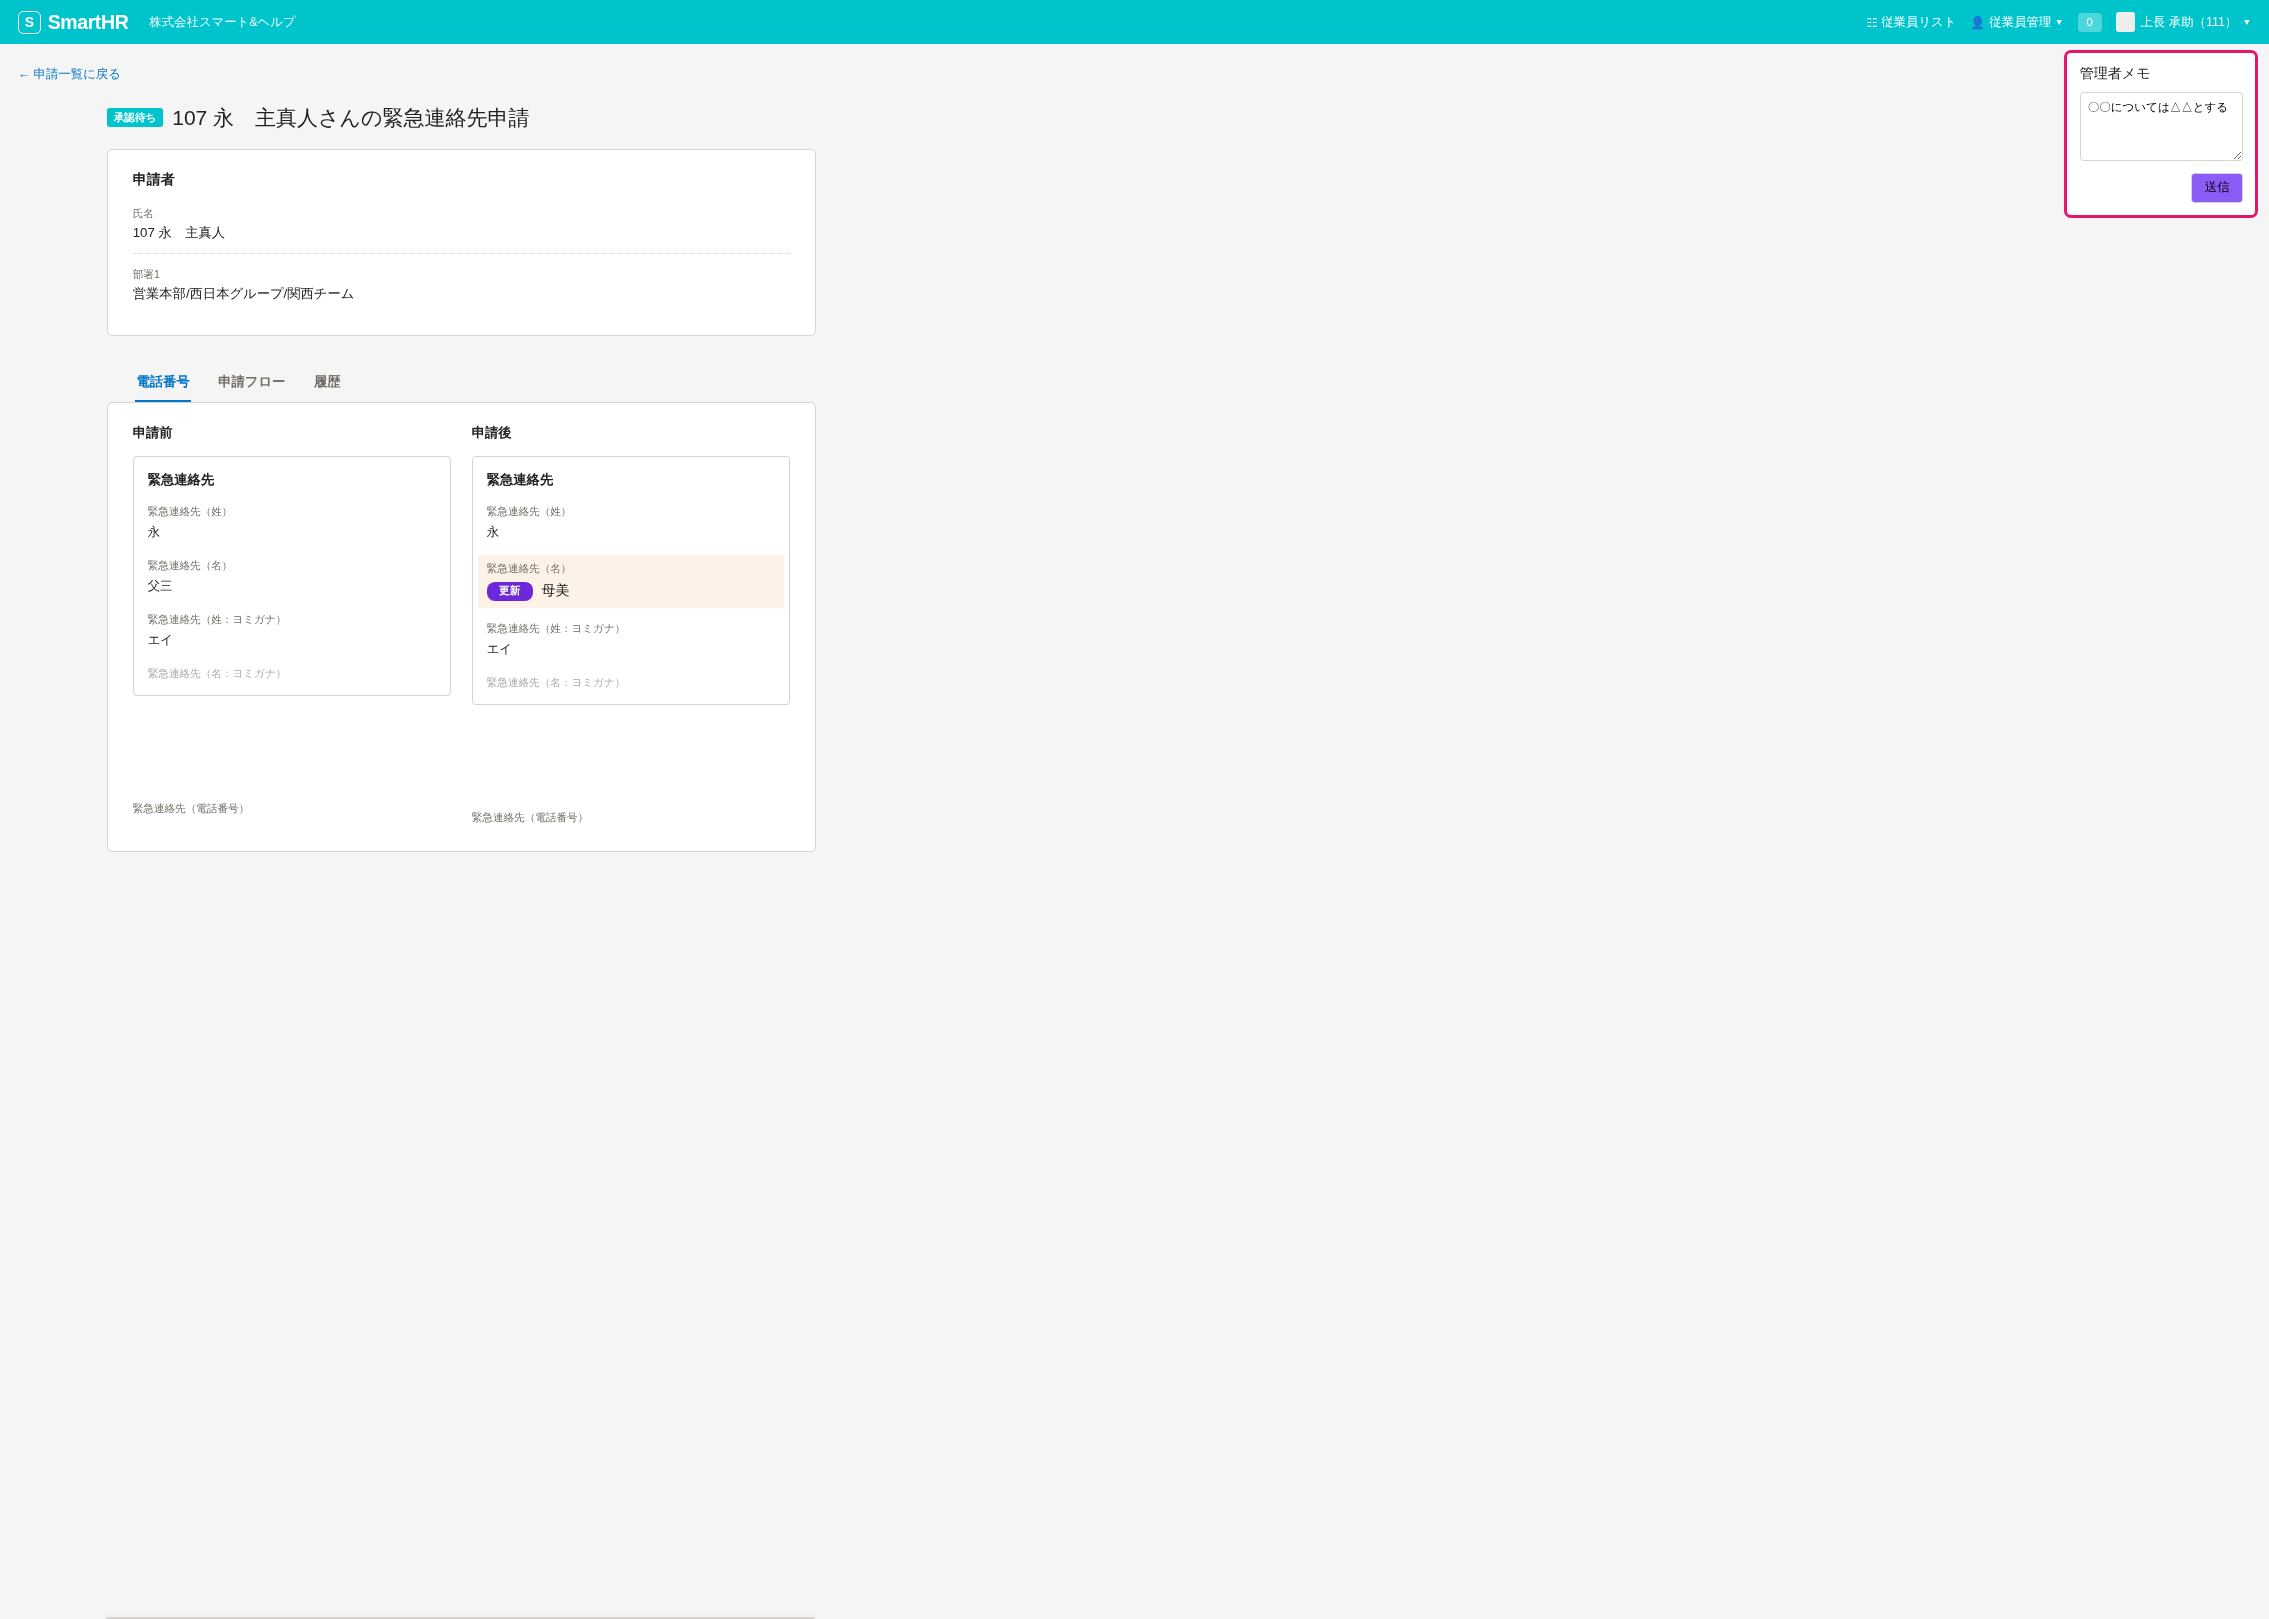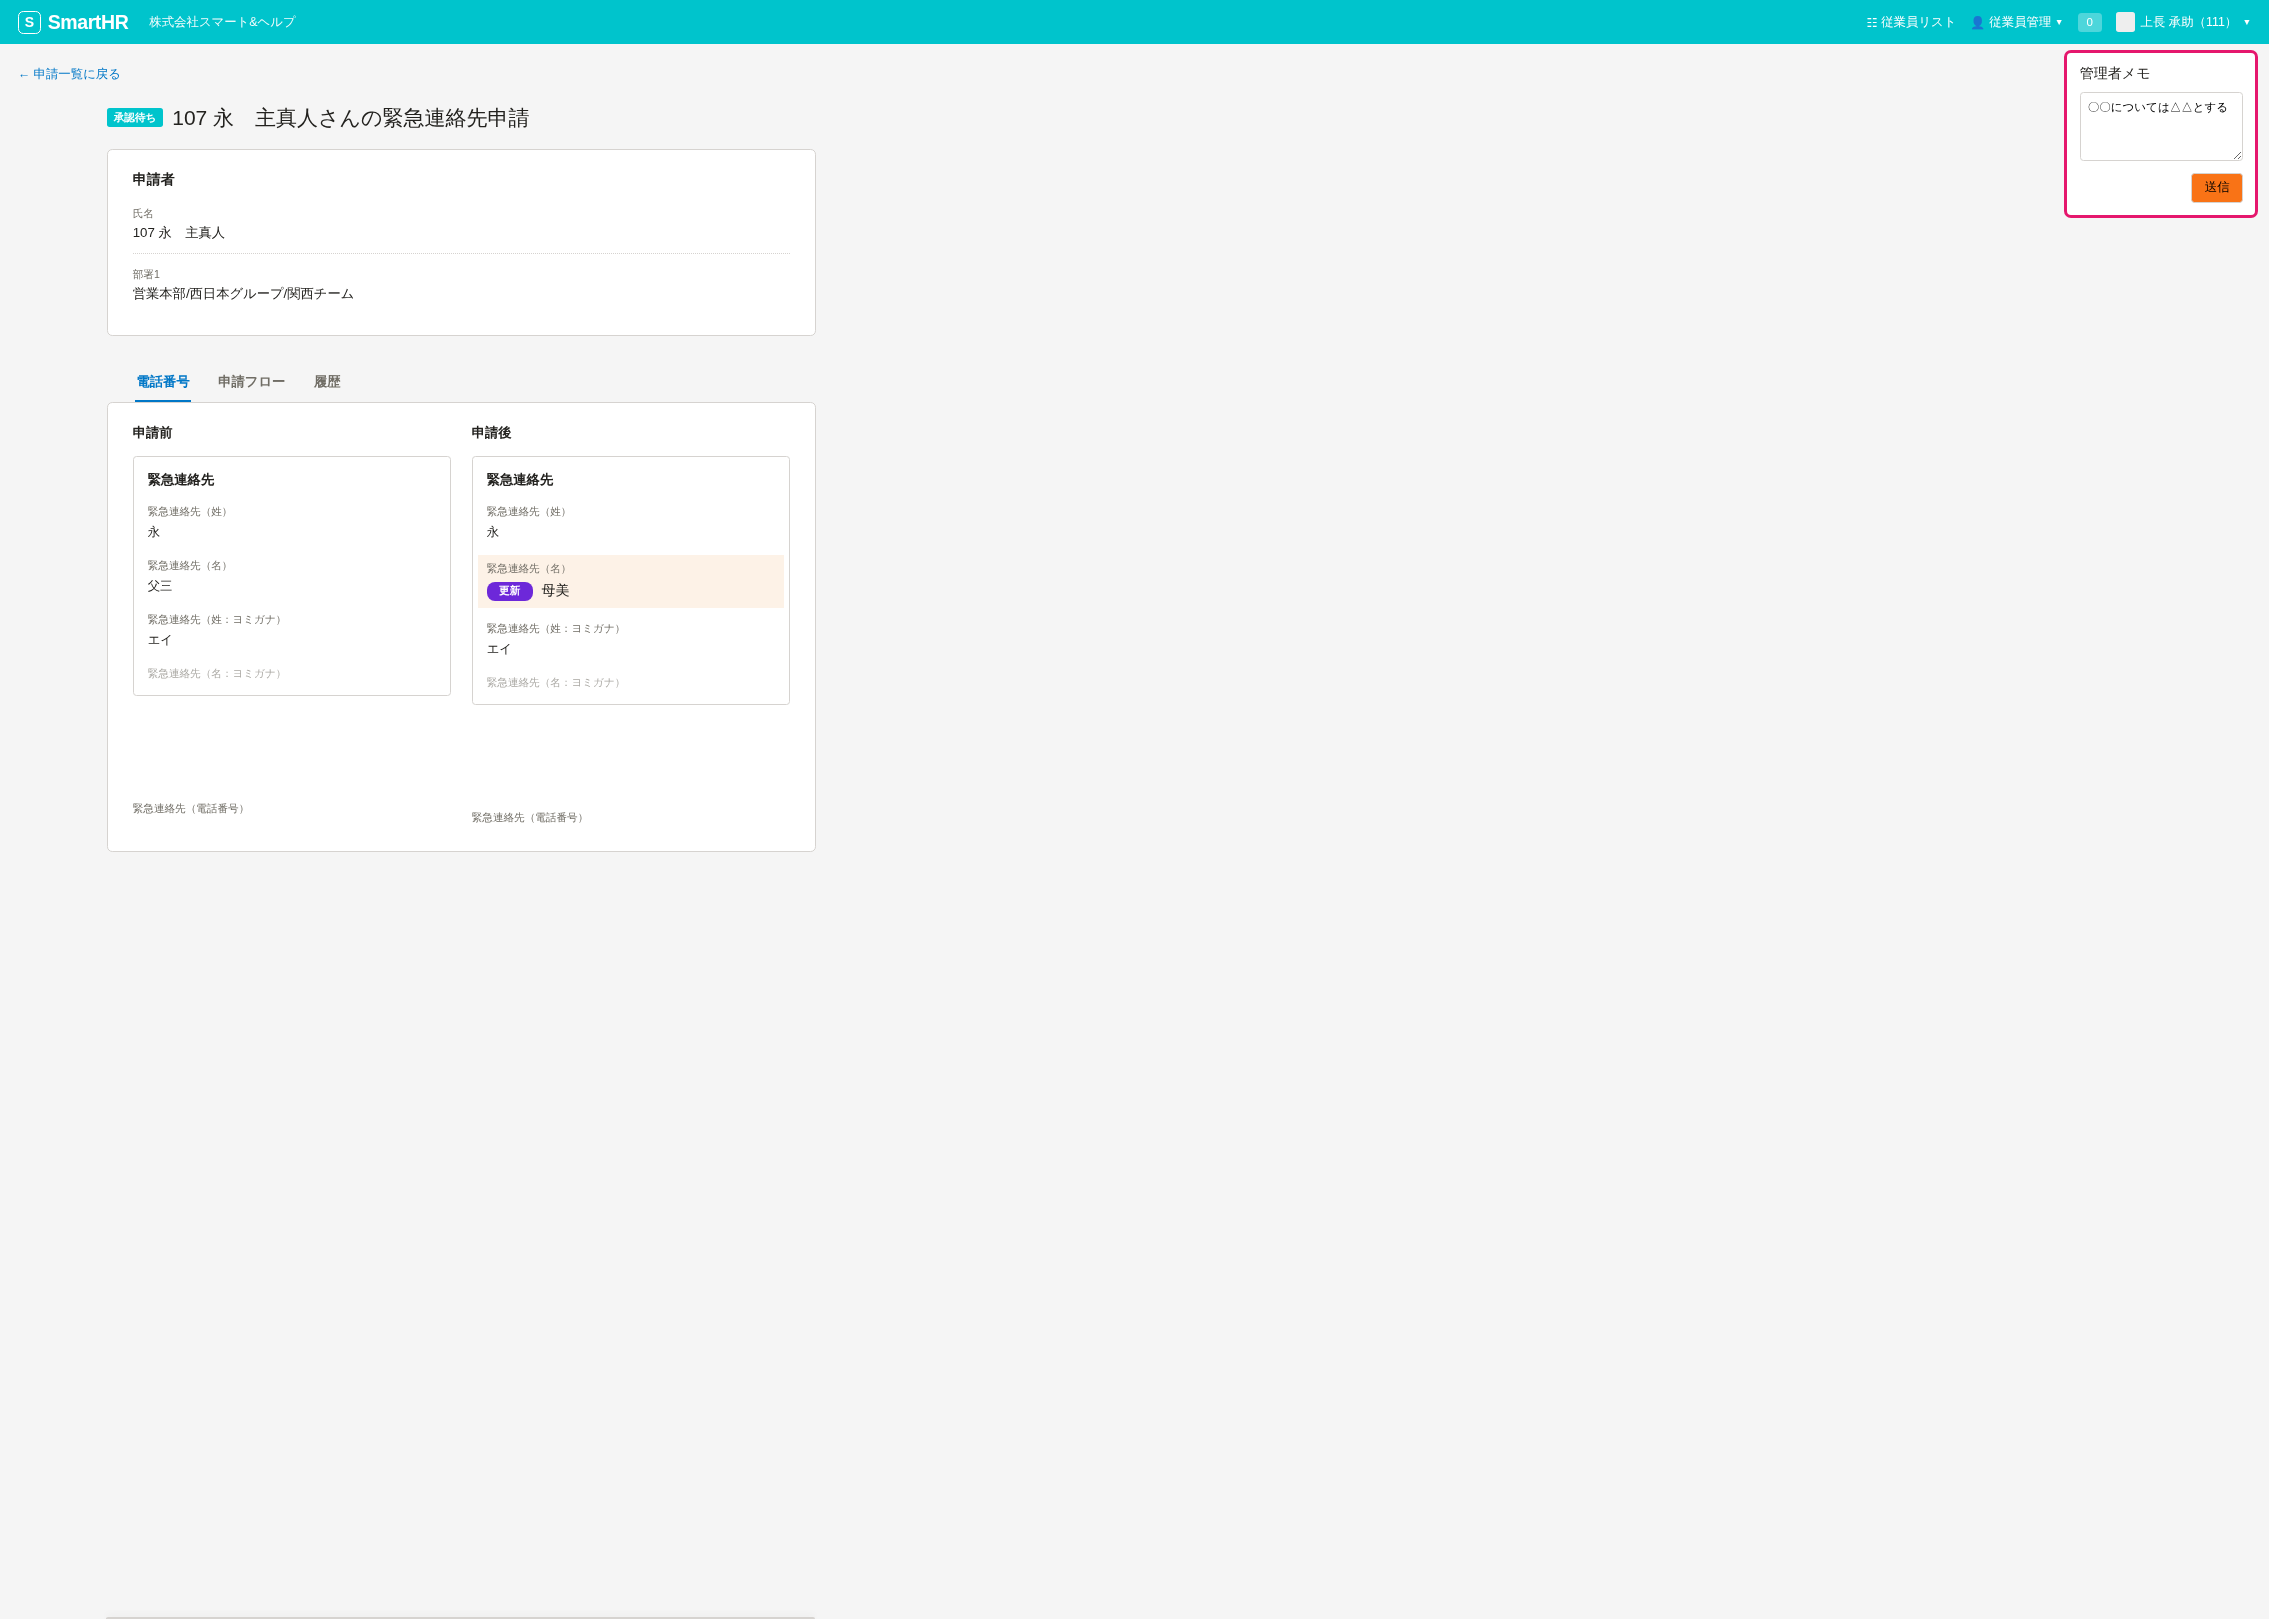--- a/index.html
+++ b/index.html
@@ -244,21 +244,21 @@
       height: 69px;
       font-family: inherit;
     }
     .memo-button-row {
       display: flex;
       justify-content: flex-end;
       margin-top: 8.9px;
     }
     .memo-button {
       border: 0.9px solid #d6d3d0;
-      background: #f97316;
+      background: #8b5cf6;
       padding: 5.3px 12.4px;
       border-radius: 3.5px;
       font-size: 12.4px;
       cursor: pointer;
     }
     .action-bar {
       position: fixed;
       bottom: 0;
       left: 106px;
       width: 709px;

